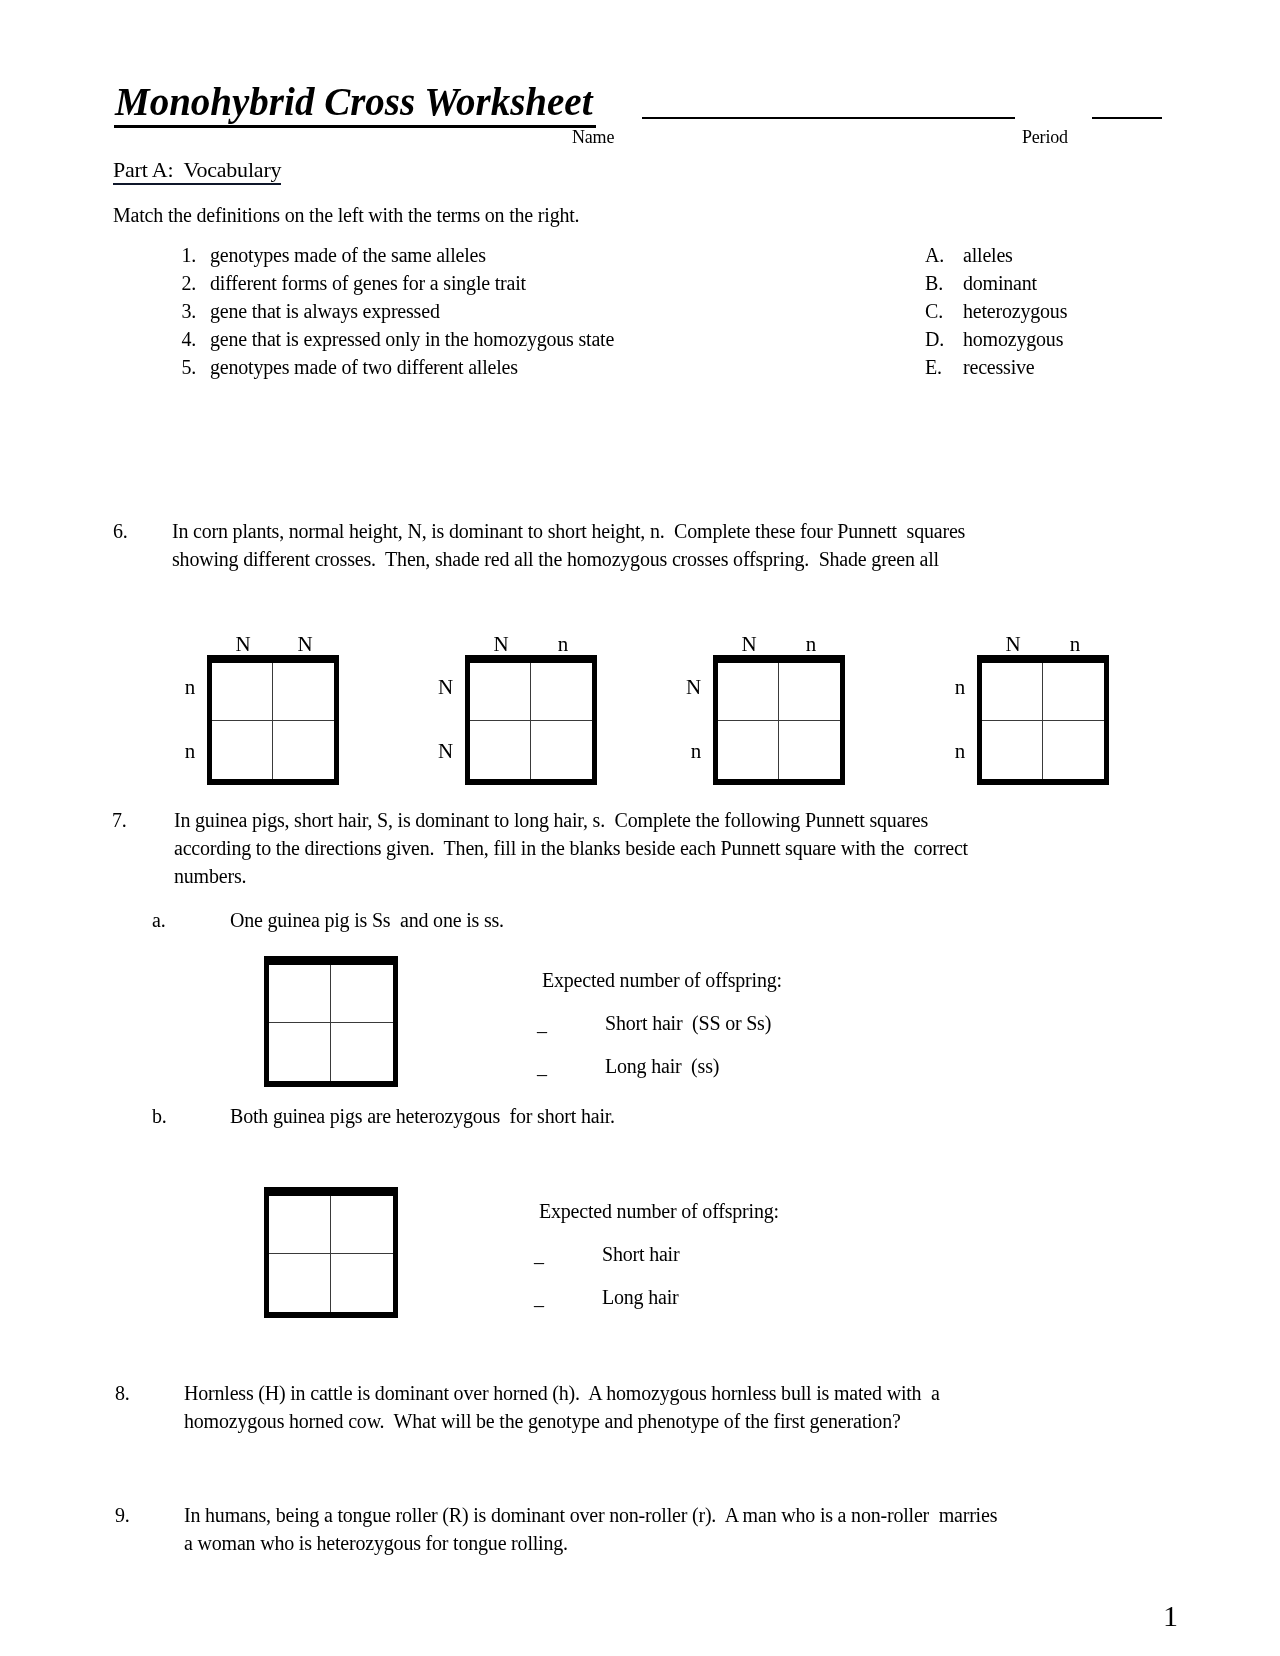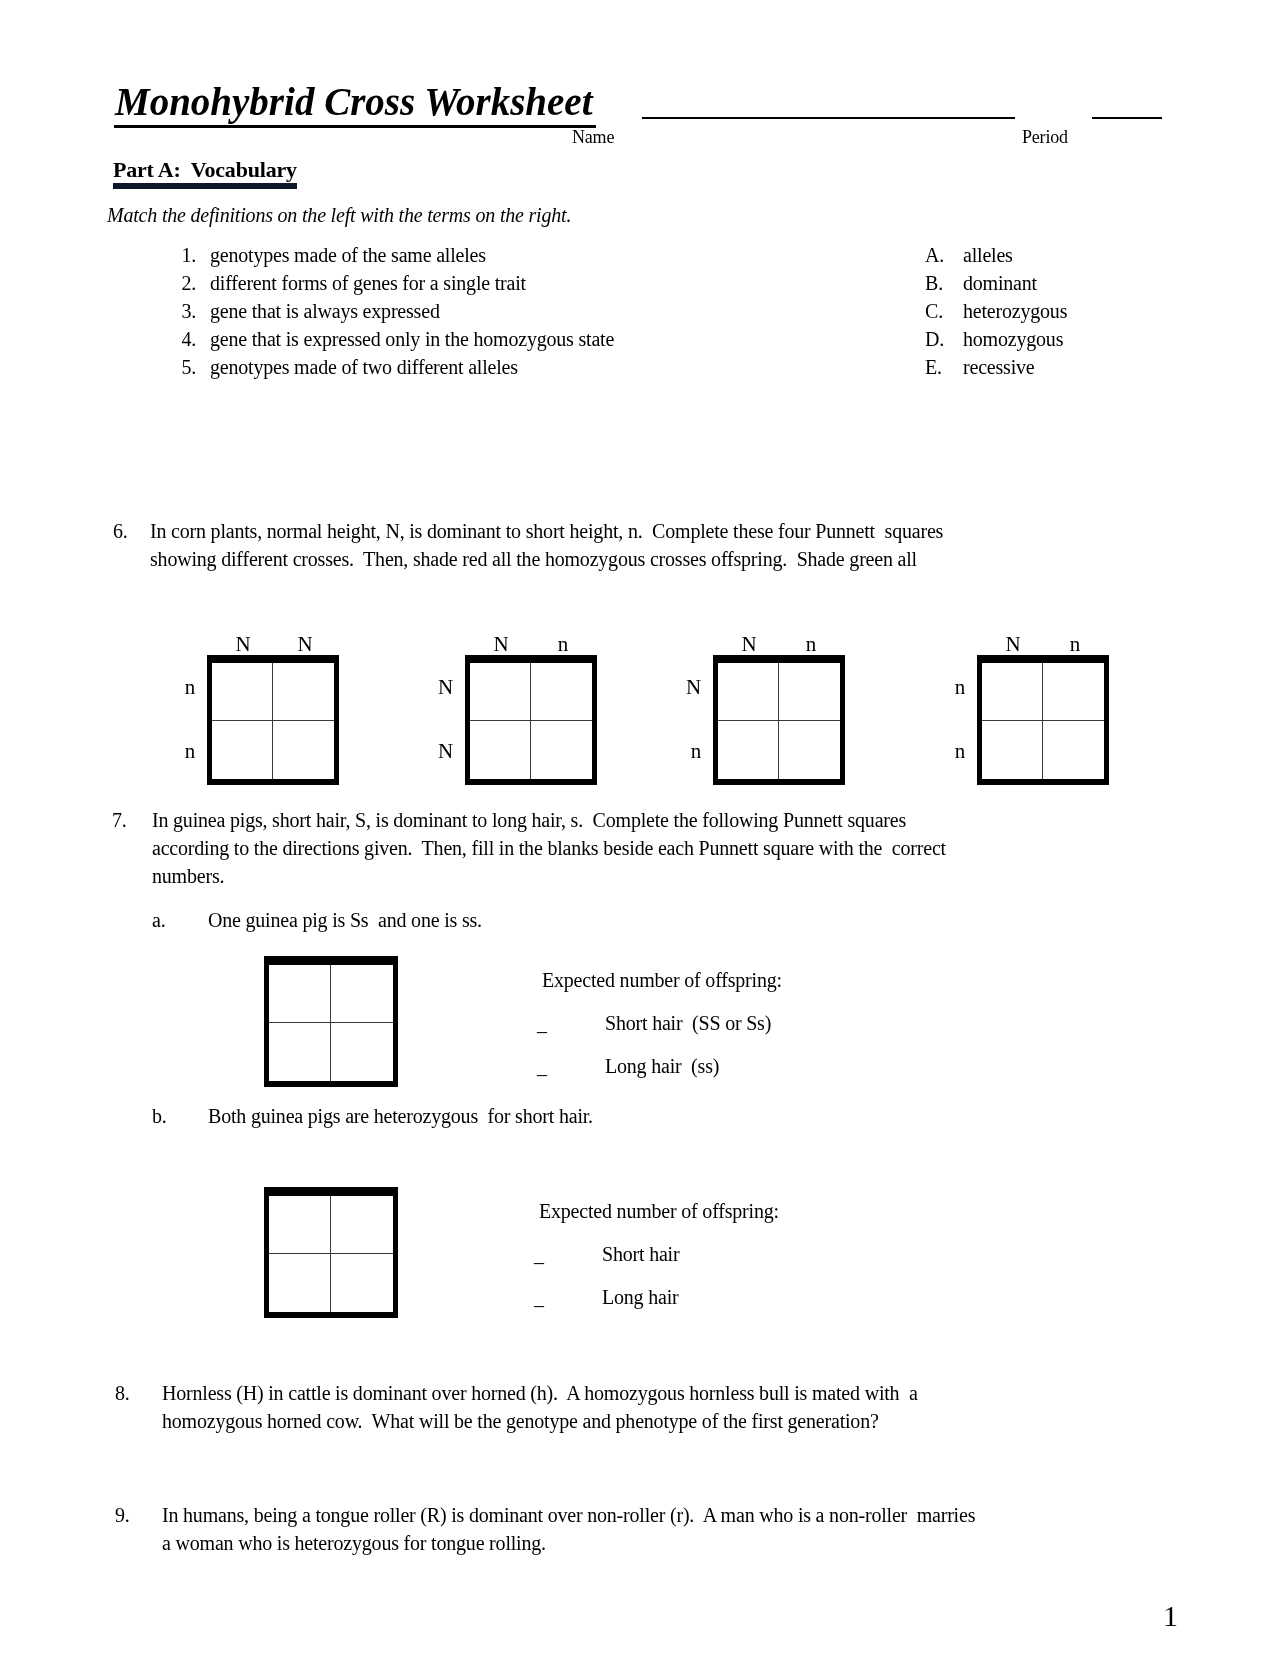--- a/index.html
+++ b/index.html
@@ -16,32 +16,32 @@
 
   
   .title {
     font-size:39px; line-height:34px; font-weight:bold; font-style:italic;
     border-bottom:3px solid #000; padding:0 3px 2px 1px; letter-spacing:0;
   }
   .hlabel { font-size:18px; line-height:26px;margin-top:32px; }
   .wline { border-bottom:2px solid #000; height:0; }
 
   
-  .part-heading { font-size:22px; line-height:26px; font-weight:bold;
-    border-bottom:6px solid #0f172a; padding-bottom:1px; }
+  .part-heading { font-size:22px; line-height:26px; font-weight:normal;
+    border-bottom:2px solid #0f172a; padding-bottom:1px; }
   .match-grid { display:grid; grid-template-columns:83px 729px 38px auto; }
   .match-row { display:contents; }
   .match-grid > div { margin-bottom:19px; }
   .mnum { text-align:right; }
   .mdef { padding-left:14px; }
 
   
   .qblock { display:flex; }
   .qnum { flex:0 0 auto; }
-  .qtext { flex:0 0 auto; }
+  .qtext { flex:0 0 auto;margin-left:22px; }
 
   
   .punnett { width:168px; }
   .p-top { display:flex; padding-left:38px; height:22px; line-height:22px; }
   .p-top span { width:62px; text-align:center; font-size:21px; }
   .p-main { display:flex; }
   .p-side { width:33px; display:flex; flex-direction:column; }
   .p-side span { height:64px; display:flex; align-items:center;
     justify-content:flex-end; padding-right:12px; font-size:21px; }
   .p-grid { display:grid; grid-template-columns:61px 61px; grid-template-rows:58px 58px;
@@ -68,21 +68,21 @@
     <span class="title">Monohybrid Cross Worksheet</span>
   </div>
   <div class="abs hlabel" style="left:572px; top:92px;">Name</div>
   <div class="abs wline" style="left:642px; top:117px; width:373px;"></div>
   <div class="abs hlabel" style="left:1022px; top:92px;">Period</div>
   <div class="abs wline" style="left:1092px; top:117px; width:70px;"></div>
 
   <div class="abs" style="left:113px; top:156px;">
     <span class="part-heading pre">Part A:  Vocabulary</span>
   </div>
-  <div class="abs" style="left:107px; top:201px;font-style:italic;">Match the definitions on the left with the terms on the right.</div>
+  <div class="abs" style="left:113px; top:201px;">Match the definitions on the left with the terms on the right.</div>
 
   <div class="abs match-grid" style="left:113px; top:241px; width:1010px;">
     <div class="match-row">
       <div class="mnum">1.</div>
       <div class="mdef">genotypes made of the same alleles</div>
       <div class="mlet">A.</div>
       <div class="mterm">alleles</div>
     </div>
     <div class="match-row">
       <div class="mnum">2.</div>

